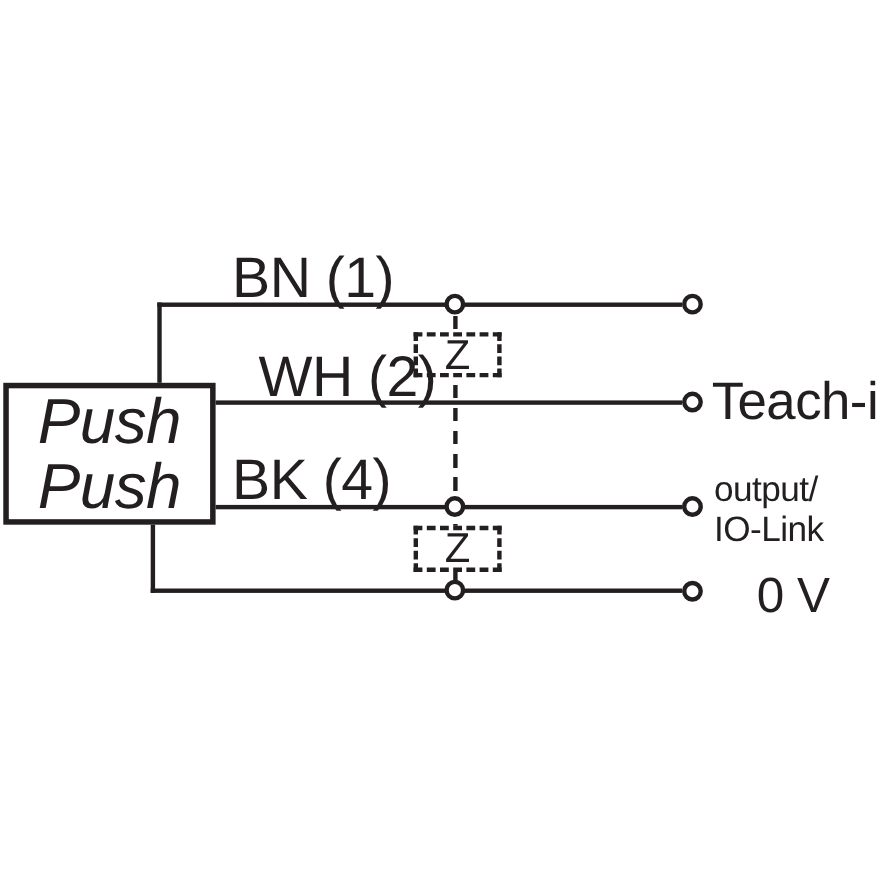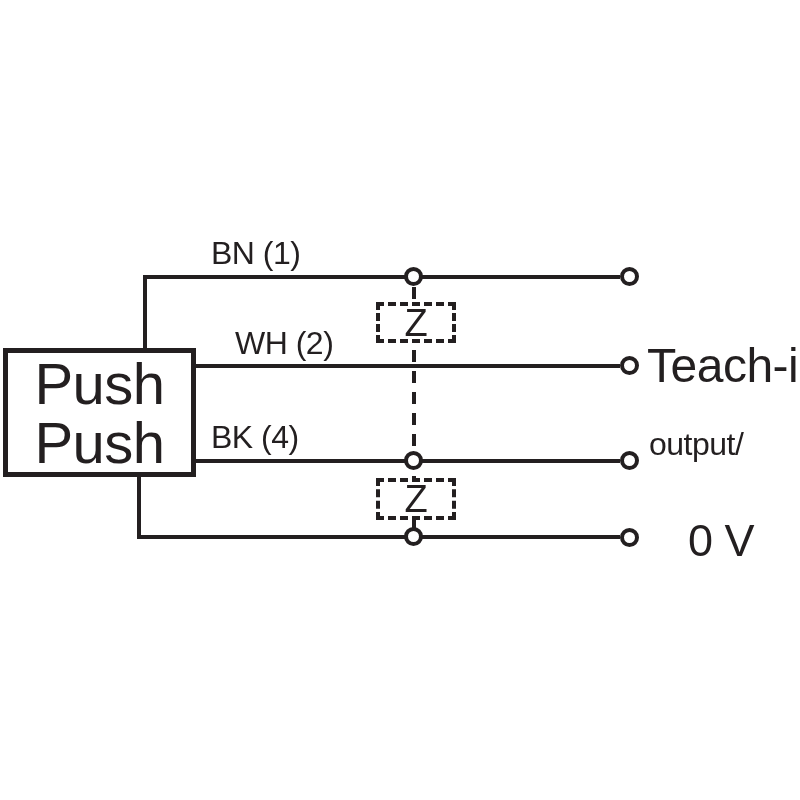--- a/index.html
+++ b/index.html
@@ -21,20 +21,21 @@
     left: 3px; top: 348px;
     width: 193px; height: 129px;
     box-sizing: border-box;
     border: 5px solid var(--ink);
     background: var(--bg);
     display: flex; flex-direction: column;
     justify-content: center; align-items: center;
     font-size: 58px; line-height: 59px;
     letter-spacing: -0.5px;
     z-index: 3;
+    font-style: italic;
   }
   
   .wire { position: absolute; background: var(--ink); z-index: 1; }
   
   .dashed-v {
     position: absolute;
     width: 4px;
     background: repeating-linear-gradient(to bottom, var(--ink) 0 12px, transparent 12px 21px);
     z-index: 1;
   }
@@ -59,21 +60,21 @@
     background: var(--bg);
     z-index: 4;
   }
   
   .lbl {
     position: absolute;
     white-space: nowrap;
     letter-spacing: -0.5px;
     z-index: 5;
   }
-  .wlabel { font-size: 32px; line-height: 43px; }
+  .wlabel { font-size: 52px; line-height: 43px; }
   .tlabel { font-size: 48px; line-height: 48px; }
   .olabel { font-size: 32px; line-height: 37px; }
   .zlabel0v { font-size: 45px; line-height: 45px; }
   .subcap { font-size: 0.72em; }
 </style>
 </head>
 <body>
 
 <div class="canvas">
 
@@ -112,17 +113,18 @@
 
   <div class="lbl wlabel" style="left:211px; top:232px;">BN (1)</div>
   <div class="lbl wlabel" style="left:211px; top:322px;margin-left:24px;">WH (2)</div>
   <div class="lbl wlabel" style="left:211px; top:416px;">BK (4)</div>
 
 
   <div class="lbl tlabel" style="left:647px; top:342px;">Teach-in</div>
 
   <div class="lbl olabel" style="left:649px; top:426px;">
     <div>output/</div>
+    <div>IO-Link</div>
   </div>
 
   <div class="lbl zlabel0v" style="left:653px; top:518px;margin-left:35px;">0 V</div>
 
 </div>
 
 </body></html>

